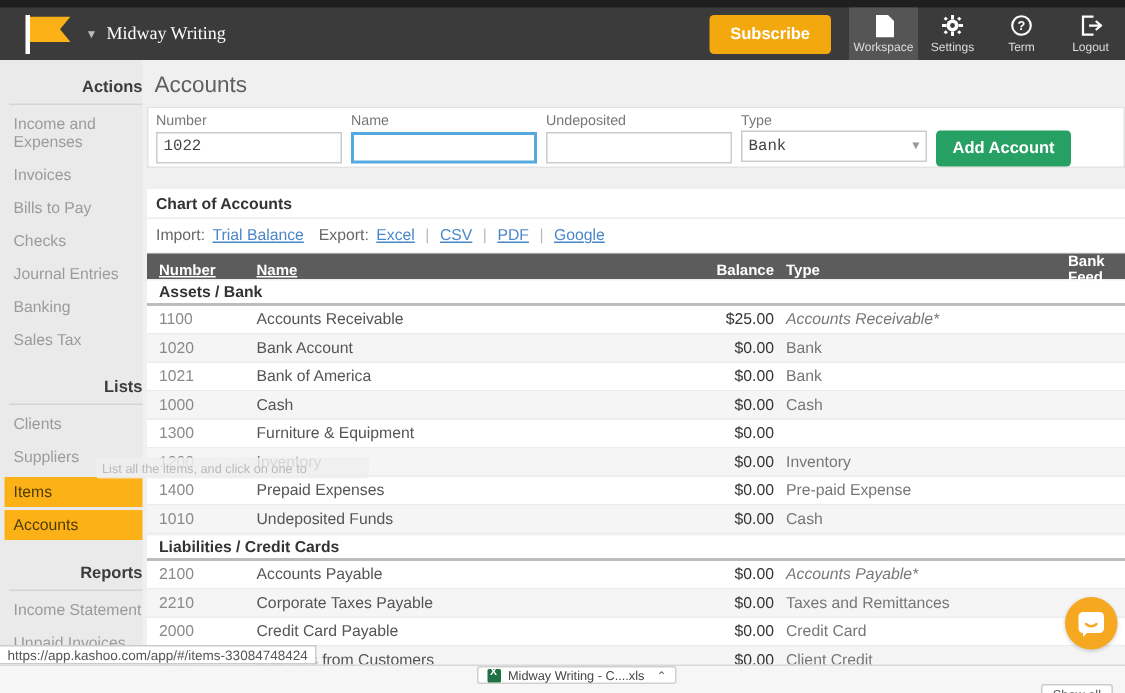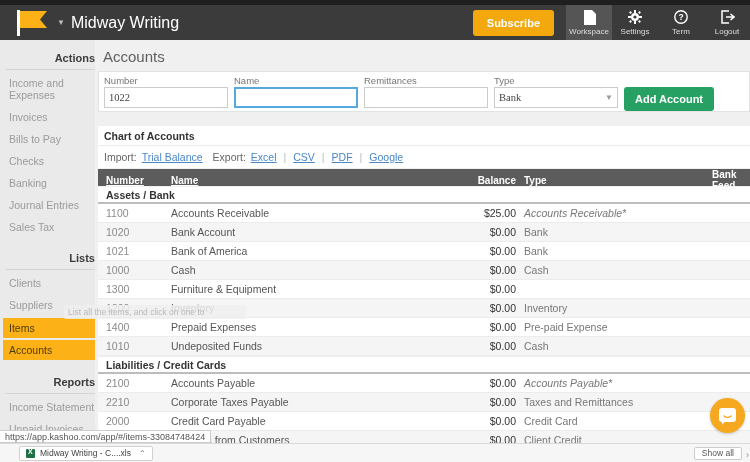--- a/index.html
+++ b/index.html
@@ -8,21 +8,21 @@
   .app { position:relative; width:750px; height:462px; background:#f0f0f0; }
 
   
   .topbar { position:absolute; top:0; left:0; width:750px; height:40px;
     background:#3b3b3b; border-top:5px solid #1f1f1f; display:flex;
     align-items:center; justify-content:space-between; }
   .brand { display:flex; align-items:center; height:100%; }
   .flagpole { width:3px; height:26px; background:#fff; margin-left:17px; }
   .flag { margin-left:0; margin-top:-6px; }
   .brand-caret { color:#bbb; font-size:8px; margin:0 6px 0 10px; }
-  .brand-name { color:#fff; font-size:16px; }
+  .brand-name { color:#fff; font-size:12px;font-family:Liberation Serif, serif; }
   .top-right { display:flex; align-items:stretch; height:100%; }
   .subscribe-btn { align-self:center; background:#f3a80e; color:#fff;
     font-size:11px; font-weight:bold; border:none; border-radius:3px;
     padding:7px 14px; margin-right:12px; cursor:pointer; }
   .nav-cell { width:46px; display:flex; flex-direction:column; align-items:center;
     justify-content:center; color:#e8e8e8; cursor:pointer; }
   .nav-cell.active { background:#555; }
   .nav-cell .nav-ico { height:16px; display:flex; align-items:center; }
   .nav-cell .nav-label { font-size:8px; margin-top:2px; color:#ddd; }
 
@@ -41,21 +41,21 @@
   
   .main { position:absolute; top:40px; left:95px; width:655px; height:422px;
     padding:6px 0 0 3px; }
   .page-title { font-size:15px; color:#5f5f5f; padding:2px 0 6px 5px; }
   .form-panel { background:#fff; border:1px solid #e3e3e3; height:41px;
     display:flex; align-items:flex-start; padding:3px 0 0 5px; }
   .field { width:124px; margin-right:6px; }
   .field-label { font-size:9.5px; color:#777; margin-bottom:1px; }
   .field input, .field .select { width:100%; height:21px; border:1px solid #ccc;
     background:#fff; font-size:10.5px; color:#444; padding:0 4px;
-    font-family:Liberation Serif, serif; }
+    font-family:Liberation Mono, monospace; }
   .field input.focused { border:2px solid #55a8e0; outline:none; }
   .field .select { display:flex; align-items:center; justify-content:space-between;
     cursor:pointer; }
   .select .sel-caret { color:#999; font-size:8px; }
   .add-btn { margin-top:12px; background:#27a163; color:#fff; font-weight:bold;
     font-size:11px; border:none; border-radius:3px; padding:6px 11px; cursor:pointer;text-align:center; }
 
   .coa-bar { background:#fff; border-bottom:1px solid #ececec; margin-top:14px;
     height:20px; display:flex; align-items:center; }
   .coa-bar span { font-size:10.5px; font-weight:bold; color:#333; padding-left:6px; }
@@ -88,21 +88,21 @@
   
   .ghost-tooltip { position:absolute; left:64px; top:305px; width:182px;
     height:14px; background:rgba(238,238,238,0.85); border-radius:2px;
     font-size:8.5px; color:#b9b9b9; line-height:14px; padding-left:4px;
     overflow:hidden; white-space:nowrap; }
   .status-url { position:absolute; left:0; bottom:19px; height:13px;
     background:#fff; border:1px solid #ccc; border-left:none;
     font-size:9px; color:#555; line-height:12px; padding:0 5px; }
   .dl-bar { position:absolute; left:0; bottom:0; width:750px; height:19px;
     background:#f6f6f6; border-top:1px solid #d9d9d9; display:flex;
-    align-items:center; }
+    align-items:center;flex-direction:column; }
   .dl-item { margin-left:19px; height:15px; background:#fff;
     border:1px solid #d0d0d0; border-radius:2px; display:flex;
     align-items:center; padding:0 6px; cursor:pointer; }
   .xls-ico { width:9px; height:9px; background:#1e7145; border-radius:1px;
     margin-right:5px; position:relative; }
   .xls-ico::after { content:"X"; position:absolute; left:2px; top:-1px;
     color:#fff; font-size:7px; font-weight:bold; }
   .dl-name { font-size:8.5px; color:#444; margin-right:8px; }
   .dl-caret { font-size:8px; color:#666; }
   .dl-right { margin-left:auto; display:flex; align-items:flex-end; }
@@ -180,22 +180,22 @@
     </div>
   </div>
 
   <div class="sidebar" id="sidebar">
       <div class="sb-title">Actions</div>
       <hr class="sb-rule">
       <div class="sb-item">Income and Expenses</div>
       <div class="sb-item">Invoices</div>
       <div class="sb-item">Bills to Pay</div>
       <div class="sb-item">Checks</div>
+      <div class="sb-item">Journal Entries</div>
       <div class="sb-item">Banking</div>
-      <div class="sb-item">Journal Entries</div>
       <div class="sb-item">Sales Tax</div>
       <div class="sb-gap"></div>
       <div class="sb-title">Lists</div>
       <hr class="sb-rule">
       <div class="sb-item">Clients</div>
       <div class="sb-item">Suppliers</div>
       <div class="sb-item hl">Items</div>
       <div class="sb-item hl">Accounts</div>
       <div class="sb-gap"></div>
       <div class="sb-title">Reports</div>
@@ -205,21 +205,21 @@
       <div class="sb-item">Unpaid Bills</div>
     </div>
 
   <div class="main">
     <div class="page-title">Accounts</div>
 
     <div class="form-panel">
       <div id="form-fields" style="display:flex">
           <div class="field"><div class="field-label">Number</div><input value="1022" style=""></div>
           <div class="field"><div class="field-label">Name</div><input class="focused" style=""></div>
-          <div class="field"><div class="field-label">Remittances</div><input style=""></div>
+          <div class="field"><div class="field-label">Undeposited</div><input style=""></div>
           <div class="field">
             <div class="field-label">Type</div>
             <div class="select">
               <span>Bank</span>
               <span class="sel-caret">▼</span>
             </div>
           </div>
         </div>
       <button class="add-btn">Add Account</button>
     </div>

